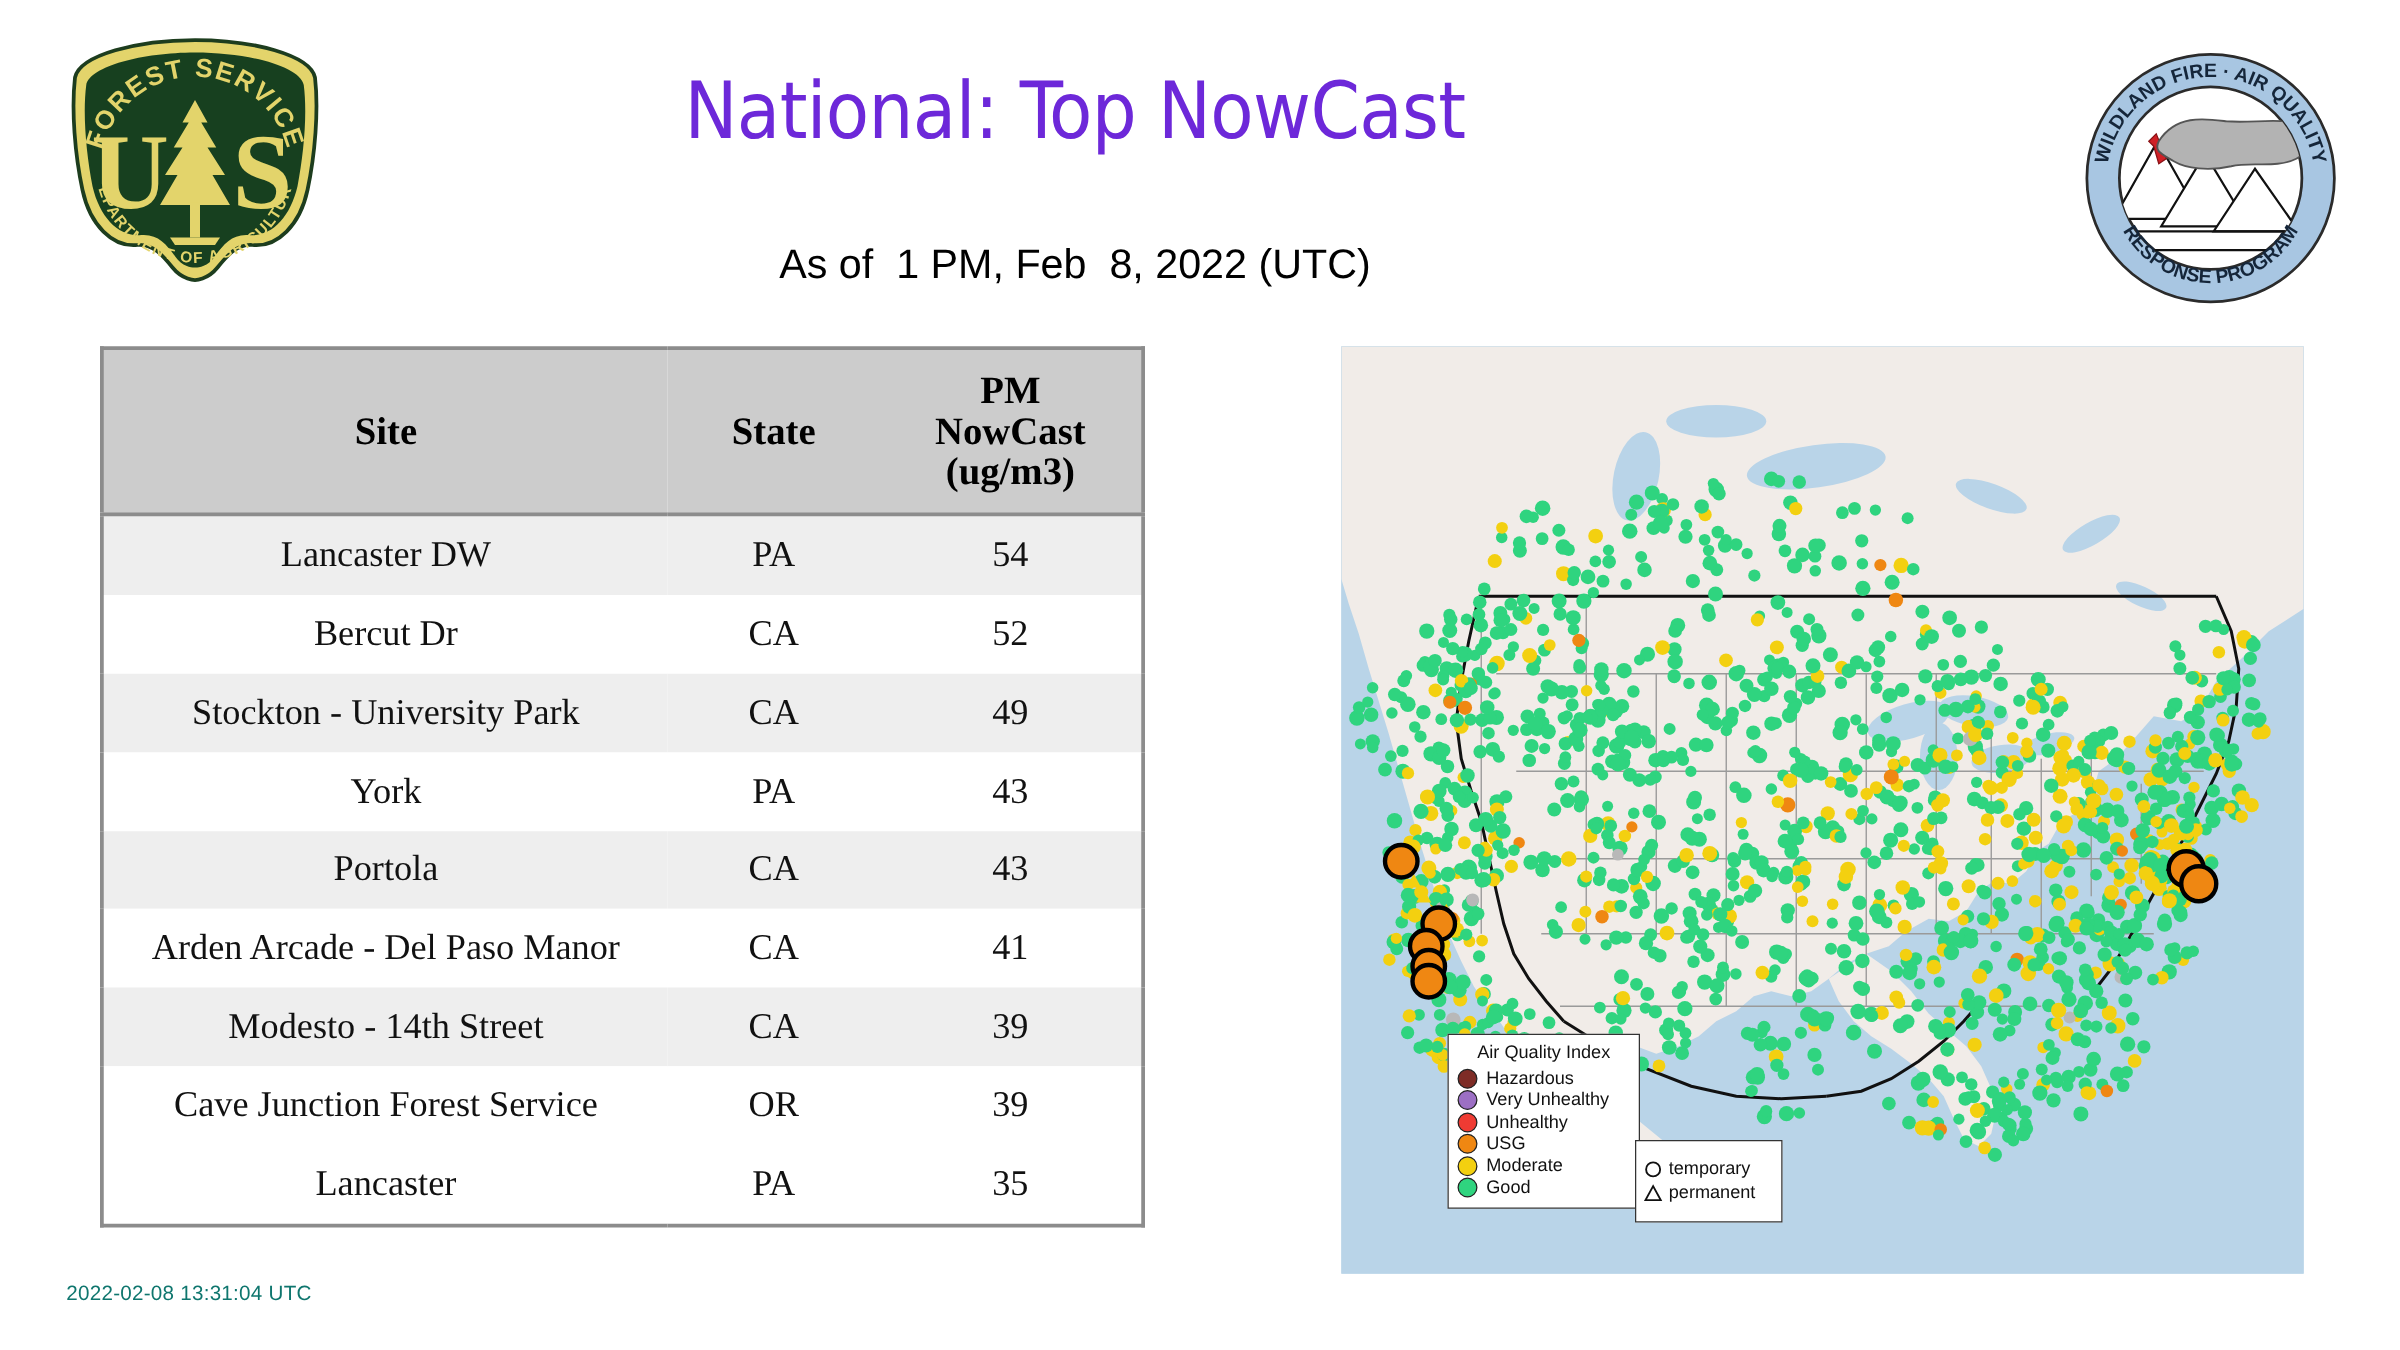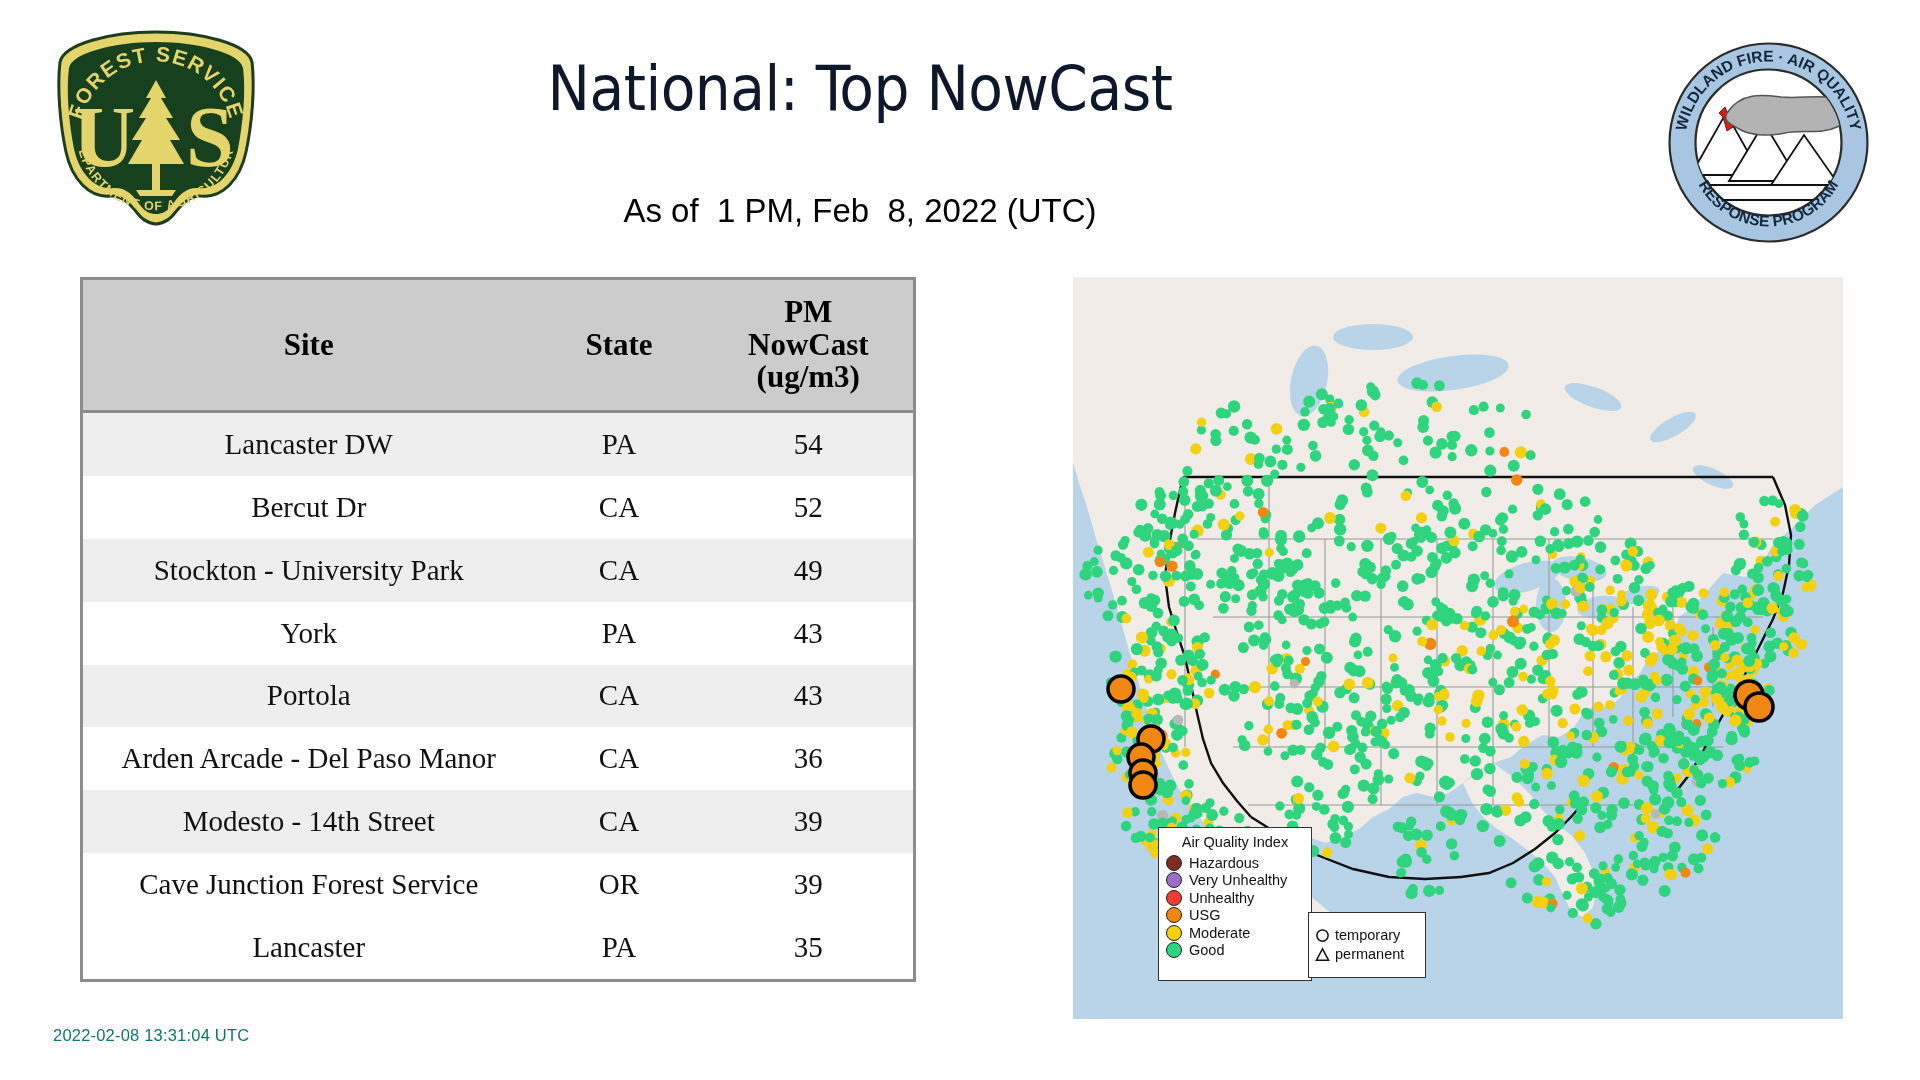--- a/index.html
+++ b/index.html
@@ -7,21 +7,21 @@
     width:1920px;height:1080px;background:#ffffff;
     font-family:"Liberation Sans",sans-serif;
     overflow:hidden;position:relative;
   }
   
   #usfs-logo{position:absolute;left:52px;top:28px;width:208px;height:200px;}
   #wfaqrp-logo{position:absolute;left:1661px;top:35px;width:215px;height:215px;}
   #page-title{
     position:absolute;left:330px;top:52px;width:1060px;text-align:center;
     font-family:"Liberation Sans Narrow","DejaVu Sans Condensed","Liberation Sans",sans-serif;
-    font-size:63px;font-weight:400;color:#0f172a;letter-spacing:-0.5px;white-space:pre;
+    font-size:63px;font-weight:400;color:#6d28d9;letter-spacing:-0.5px;white-space:pre;
   }
   #page-subtitle{
     position:absolute;left:330px;top:192px;width:1060px;text-align:center;
     font-size:33px;font-weight:400;color:#000;white-space:pre;
   }
   
   #aqi-table-wrap{position:absolute;left:80px;top:277px;width:836px;height:705px;}
   table.aqi{
     border-collapse:collapse;width:100%;height:100%;
     border:3px solid #8c8c8c;background:#ffffff;
@@ -43,21 +43,21 @@
   .col-state{width:20%;}
   .col-val{width:25%;}
   
   #map-panel{position:absolute;left:1073px;top:277px;width:770px;height:742px;
              background:#b9d4e8;border:0;overflow:hidden;}
   #map-svg{display:block;width:770px;height:742px;}
   .legend-box{
     position:absolute;background:#ffffff;border:1.5px solid #333;
     font-family:"Liberation Sans",sans-serif;color:#111;
   }
-  #aqi-legend{left:85px;top:550px;width:138px;padding:5px 7px 21px 7px;}
+  #aqi-legend{left:85px;top:550px;width:138px;padding:5px 7px 7px 7px;}
   #aqi-legend .leg-title{font-size:14.5px;text-align:center;margin:1px 0 4px 0;}
   #aqi-legend .leg-row{display:flex;align-items:center;height:17.5px;}
   #aqi-legend .swatch{
     width:14px;height:14px;border-radius:50%;border:1.3px solid #222;
     margin-right:7px;flex:0 0 auto;
   }
   #aqi-legend .leg-lbl{font-size:14.5px;line-height:1;white-space:nowrap;text-align:center;}
   #type-legend{left:235px;top:635px;width:104px;padding:13px 6px;}
   #type-legend .leg-row{display:flex;align-items:center;height:19px;}
   #type-legend .leg-lbl{font-size:14.5px;line-height:1;white-space:nowrap;margin-left:5px;}
@@ -173,21 +173,21 @@
           <td class="col-val">43</td>
         </tr>
         <tr class="odd">
           <td class="col-site">Portola</td>
           <td class="col-state">CA</td>
           <td class="col-val">43</td>
         </tr>
         <tr class="even">
           <td class="col-site">Arden Arcade - Del Paso Manor</td>
           <td class="col-state">CA</td>
-          <td class="col-val">36</td>
+          <td class="col-val">41</td>
         </tr>
         <tr class="odd">
           <td class="col-site">Modesto - 14th Street</td>
           <td class="col-state">CA</td>
           <td class="col-val">39</td>
         </tr>
         <tr class="even">
           <td class="col-site">Cave Junction Forest Service</td>
           <td class="col-state">OR</td>
           <td class="col-val">39</td>

